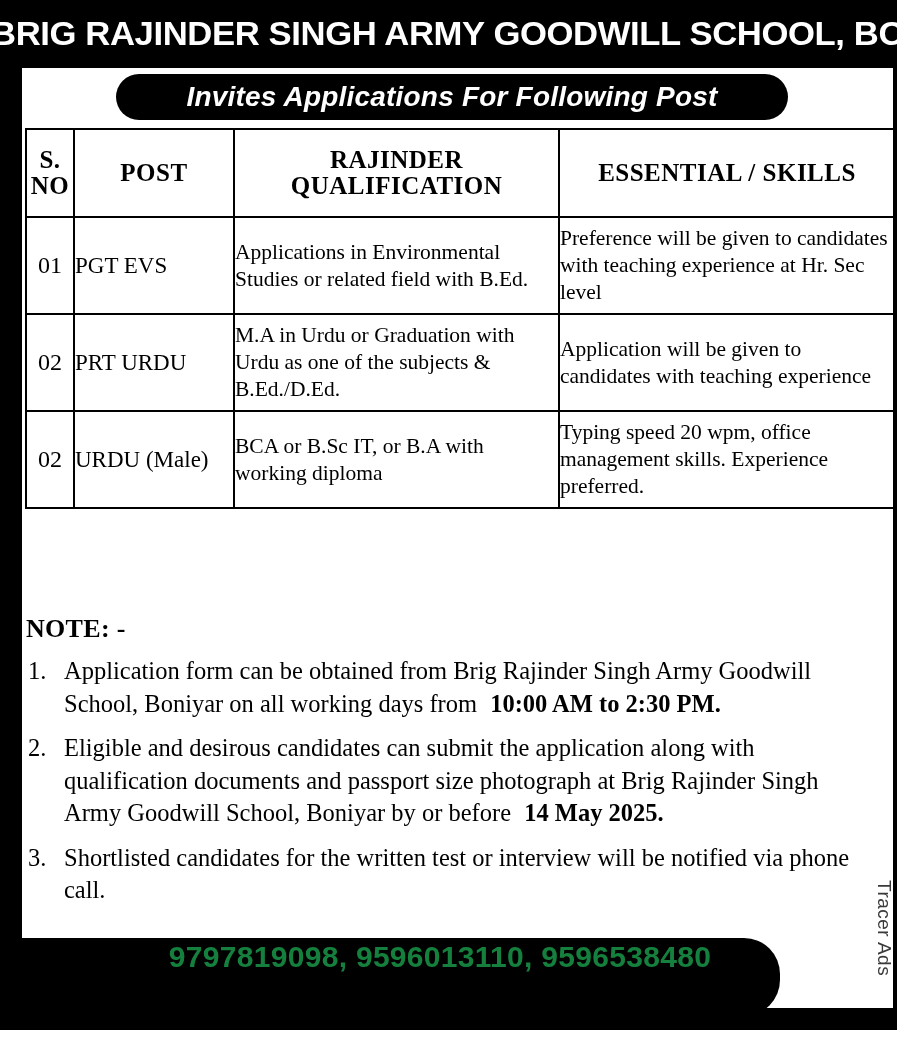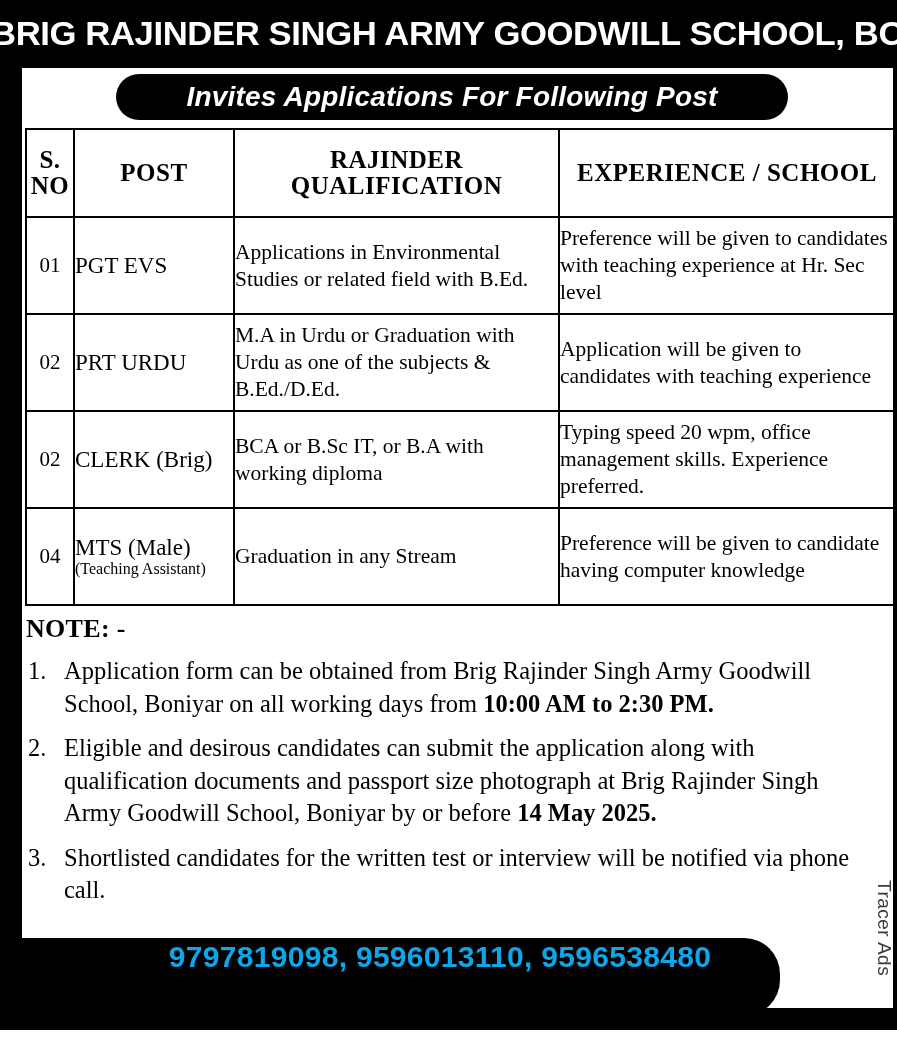--- a/index.html
+++ b/index.html
@@ -102,21 +102,21 @@
     font-size: 25px;
     font-weight: bold;
     letter-spacing: 0.5px;
     height: 86px;
     line-height: 1.05;
   }
   .hdr-sno { font-size: 23px; }
 
   .cell-sno {
     text-align: center;
-    font-size: 21px;
+    font-size: 24px;
     height: 95px;
   }
   .cell-post {
     font-size: 23px;
     padding-left: 9px;
     line-height: 1.12;
   }
   .cell-post .sub {
     display: block;
     font-size: 16px;
@@ -149,20 +149,21 @@
     margin-bottom: 12px;
     font-size: 24.5px;
     line-height: 1.33;
   }
   .notes-list li .num {
     position: absolute;
     left: 2px; top: 0;
   }
   .notes-list li b {
     font-weight: bold;
+    margin-left: 7px;
   }
 
   
   .contact-banner {
     position: absolute;
     left: 0px; top: 938px;
     width: 780px;
     height: 78px;
     background: #000000;
     border-top-right-radius: 36px;
@@ -173,21 +174,21 @@
   }
   .contact-banner .c-title {
     color: #ffffff;
     font-family: "Liberation Sans", "DejaVu Sans", sans-serif;
     font-weight: bold;
     font-size: 27px;
     margin-top: 6px;
     letter-spacing: 0.3px;
   }
   .contact-banner .c-phones {
-    color: #0ea5e9;
+    color: #15803d;
     font-family: "Liberation Sans", "DejaVu Sans", sans-serif;
     font-weight: bold;
     font-size: 30px;
     letter-spacing: 0.3px;
     margin-top: 2px;
   }
 
   
   .watermark {
     position: absolute;
@@ -225,21 +226,21 @@
         <col class="col-exp">
     </colgroup>
     <thead>
       <tr>
         <td class="hdr-sno">
           <span>S.</span><br>
           <span>NO</span>
         </td>
         <td>POST</td>
         <td>RAJINDER QUALIFICATION</td>
-        <td>EXPERIENCE / SCHOOL</td>
+        <td>ESSENTIAL / SKILLS</td>
       </tr>
     </thead>
     <tbody>
       <tr>
         <td class="cell-sno">01</td>
         <td class="cell-post">
           <span>PGT EVS</span>
         </td>
         <td class="cell-text">Applications in Environmental Studies or related field with B.Ed.</td>
         <td class="cell-text">Preference will be given to candidates with teaching experience at Hr. Sec level</td>
@@ -248,33 +249,24 @@
         <td class="cell-sno">02</td>
         <td class="cell-post">
           <span>PRT URDU</span>
         </td>
         <td class="cell-text">M.A in Urdu or Graduation with Urdu as one of the subjects &amp; B.Ed./D.Ed.</td>
         <td class="cell-text">Application will be given to candidates with teaching experience</td>
       </tr>
       <tr>
         <td class="cell-sno">02</td>
         <td class="cell-post">
-          <span>CLERK (Brig)</span>
+          <span>URDU (Male)</span>
         </td>
         <td class="cell-text">BCA or B.Sc IT, or B.A with working diploma</td>
         <td class="cell-text">Typing speed 20 wpm, office management skills. Experience preferred.</td>
-      </tr>
-      <tr>
-        <td class="cell-sno">04</td>
-        <td class="cell-post">
-          <span>MTS (Male)</span>
-          <span class="sub">(Teaching Assistant)</span>
-        </td>
-        <td class="cell-text">Graduation in any Stream</td>
-        <td class="cell-text">Preference will be given to candidate having computer knowledge</td>
       </tr>
     </tbody>
   </table>
 
   <div class="note-heading">NOTE: -</div>
 
   <ul class="notes-list">
     <li>
       <span class="num">1.</span><span>Application form can be obtained from Brig Rajinder Singh Army Goodwill School, Boniyar on all working days from </span><b>10:00 AM to 2:30 PM.</b>
     </li>

